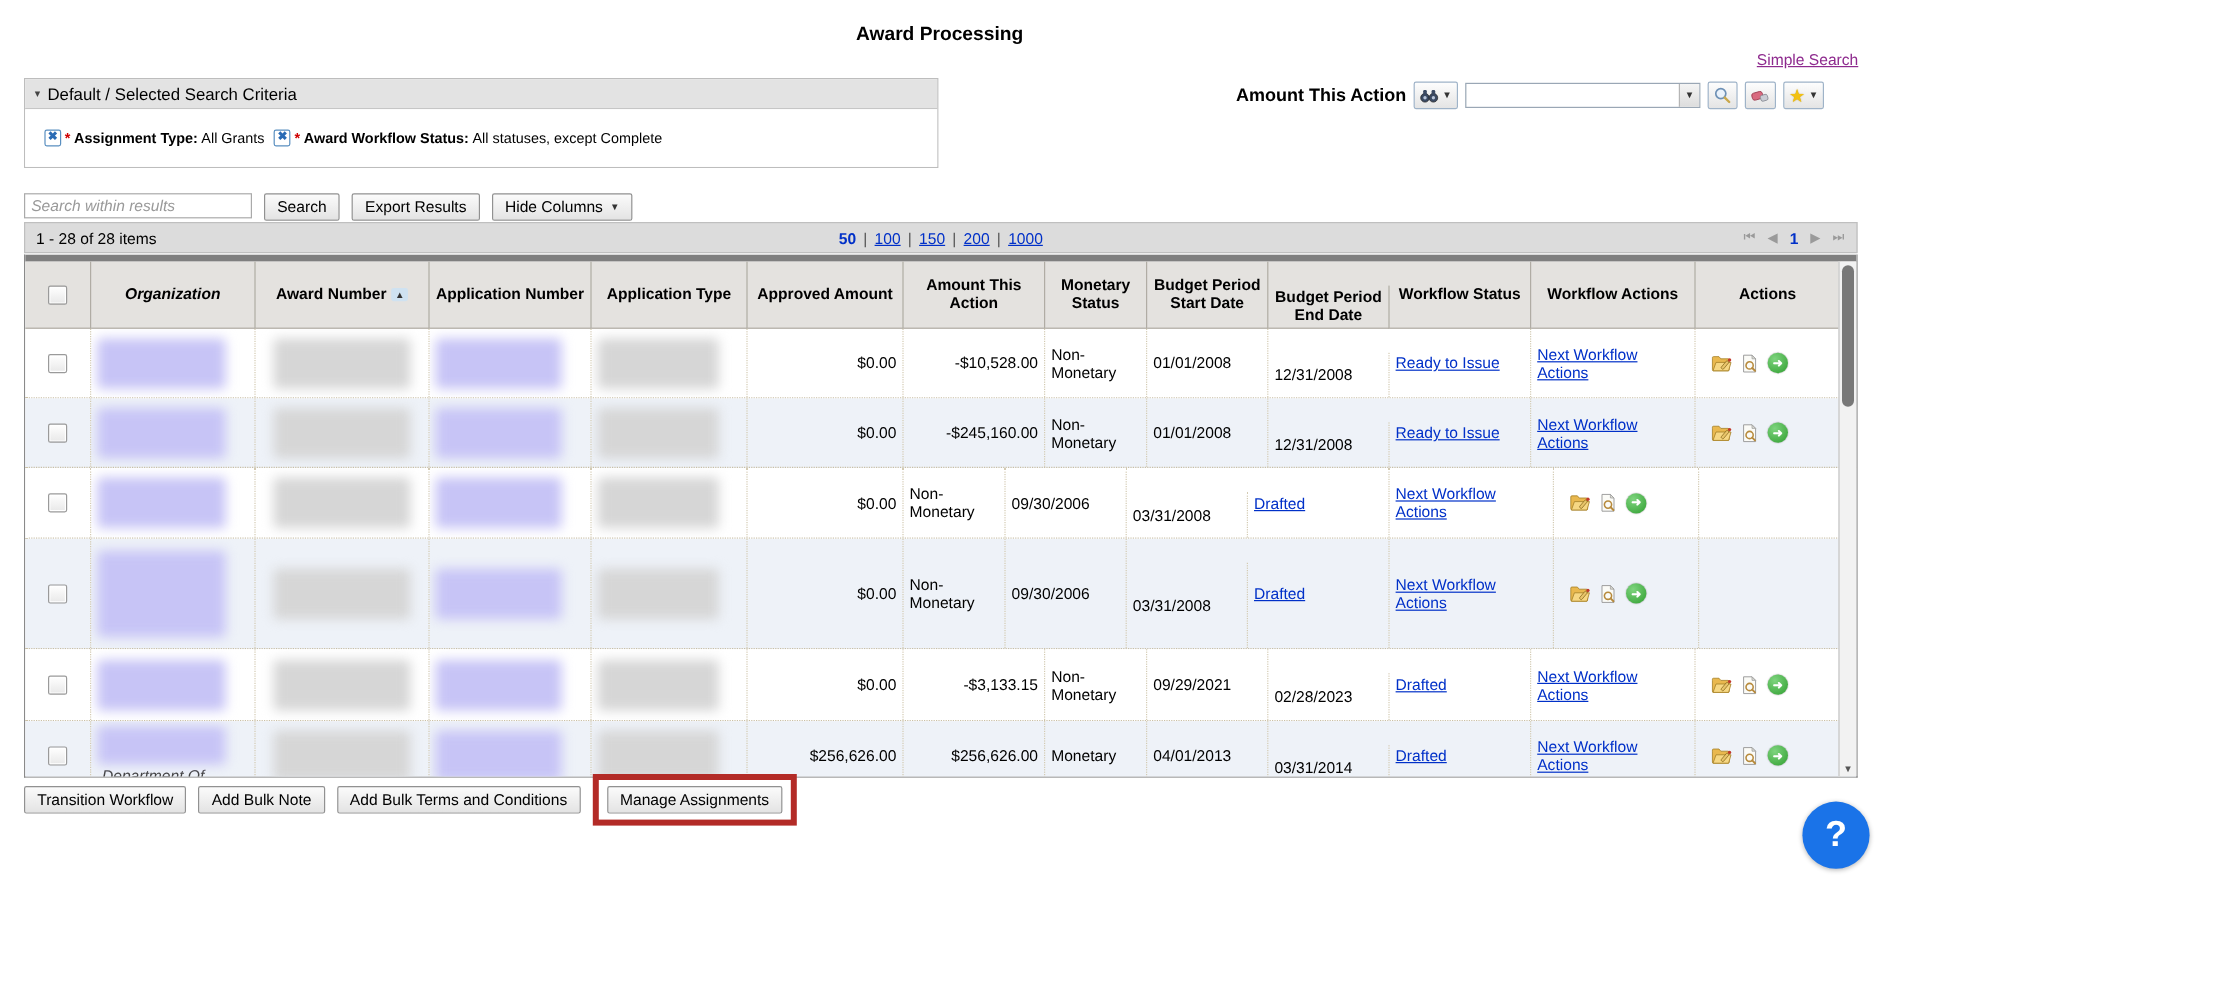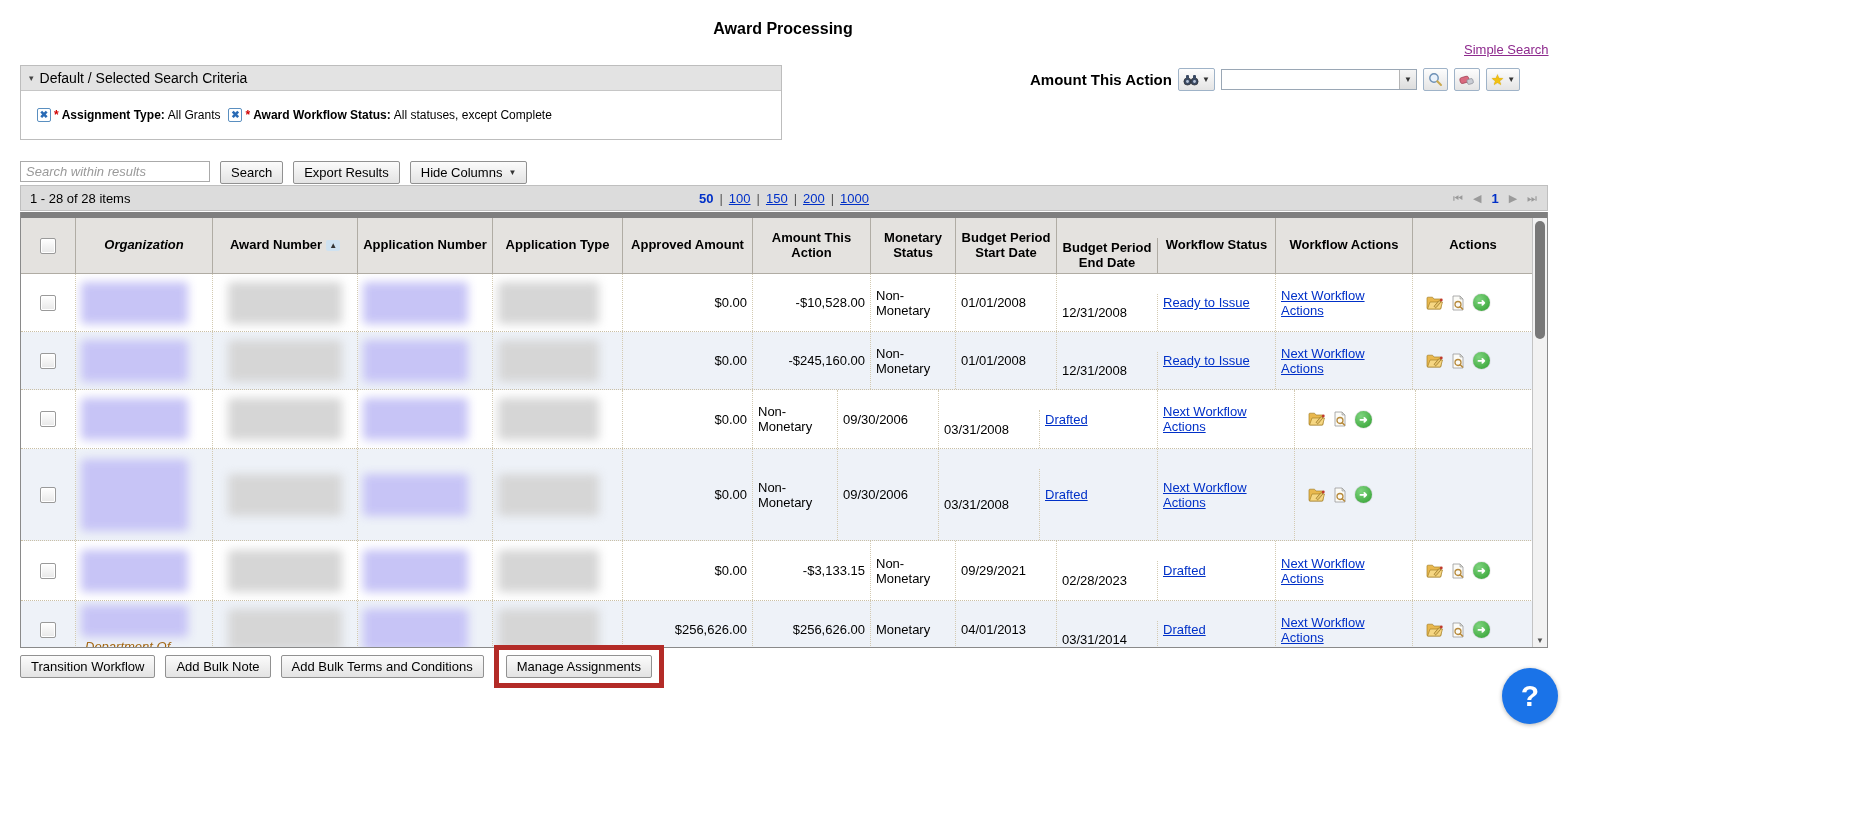--- a/index.html
+++ b/index.html
@@ -60,21 +60,21 @@
   .c0{width:55px; justify-content:center;} .c1{width:137px;font-style:italic;} .c2{width:145px;justify-content:center;} .c3{width:135px;}
   .c4{width:130px;} .c5{width:130px;} .c6{width:118px;} .c7{width:85px;}
   .c8{width:101px;} .c9{width:101px;margin-top:20px;} .c10{width:118px;} .c11{width:137px;} .c12{width:121px;}
   .r1{height:58px;} .r2{height:58px;} .r3{height:59px;} .r4{height:92px;} .r5{height:60px;} .r6{height:58px;}
   .blob { filter:blur(5px); border-radius:3px; }
   .blob.purple { background:#c7c4f6; }
   .blob.gray { background:#d6d6d6; }
   .cell .blob { width:85%; height:42px; }
   .trow.r4 .c1 .blob { height:72px; }
   .trow.r6 .c1 { flex-direction:column; align-items:flex-start; justify-content:flex-start; }
-  .org-extra { font-size:13px; color:#a16207; text-decoration:underline; margin-top:2px; padding-left:4px; white-space:nowrap; }
+  .org-extra { font-size:13px; color:#404040; text-decoration:underline; margin-top:2px; padding-left:4px; white-space:nowrap; }
   a.tlink { color:#0030c8; text-decoration:underline; cursor:pointer; }
   .cb { width:16px; height:16px; border:1px solid #9a9a9a; background:linear-gradient(#fff,#e8e8e8); border-radius:2px; cursor:pointer; box-shadow:inset 0 0 0 1px #fff; }
   .icons { display:flex; gap:7px; align-items:center; padding-left:8px; }
   .icons svg, .go-ic { cursor:pointer; }
   .go-ic { width:17px; height:17px; border-radius:50%; background:radial-gradient(circle at 35% 30%, #7ed47e, #2f9e2f); color:#fff; font-size:10px; font-weight:bold; display:flex; align-items:center; justify-content:center; box-shadow:0 0 1px #666; }
 
   
   #vscroll { position:absolute; top:6px; right:0; bottom:0; width:15px; background:#f2f2f2; border-left:1px solid #c3c3c3; }
   #vscroll .thumb { position:absolute; top:3px; left:2px; width:10px; height:118px; background:#787878; border-radius:6px; cursor:grab; }
   #vscroll .down { position:absolute; bottom:2px; left:0; width:100%; text-align:center; font-size:8px; color:#555; cursor:pointer; }

